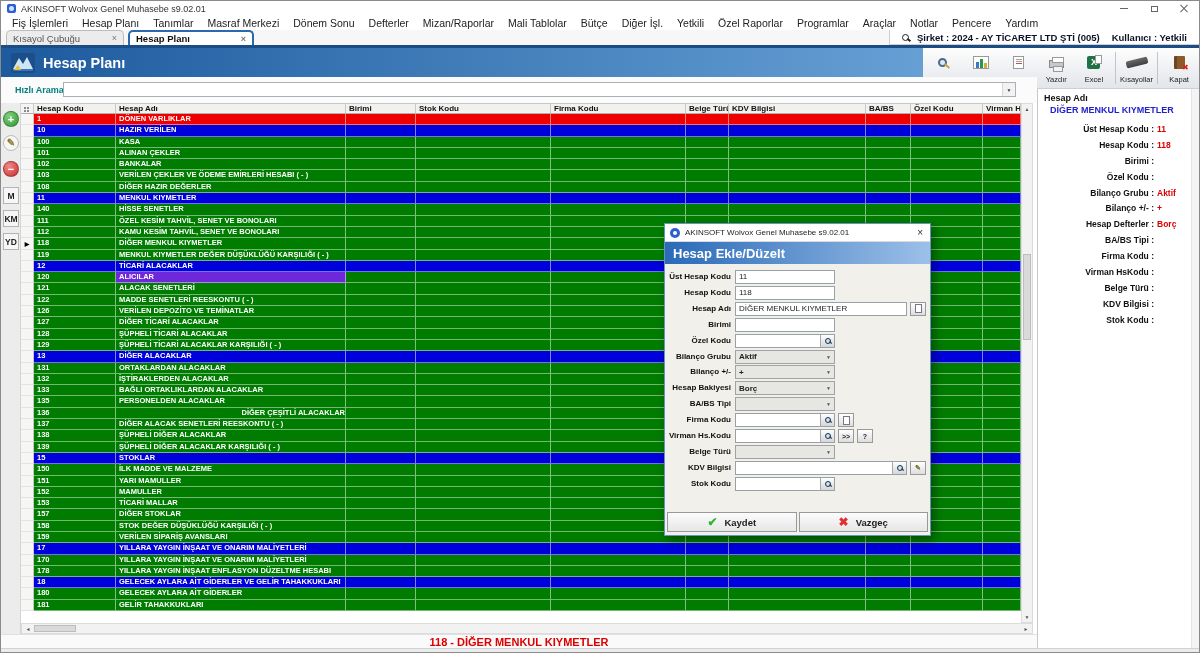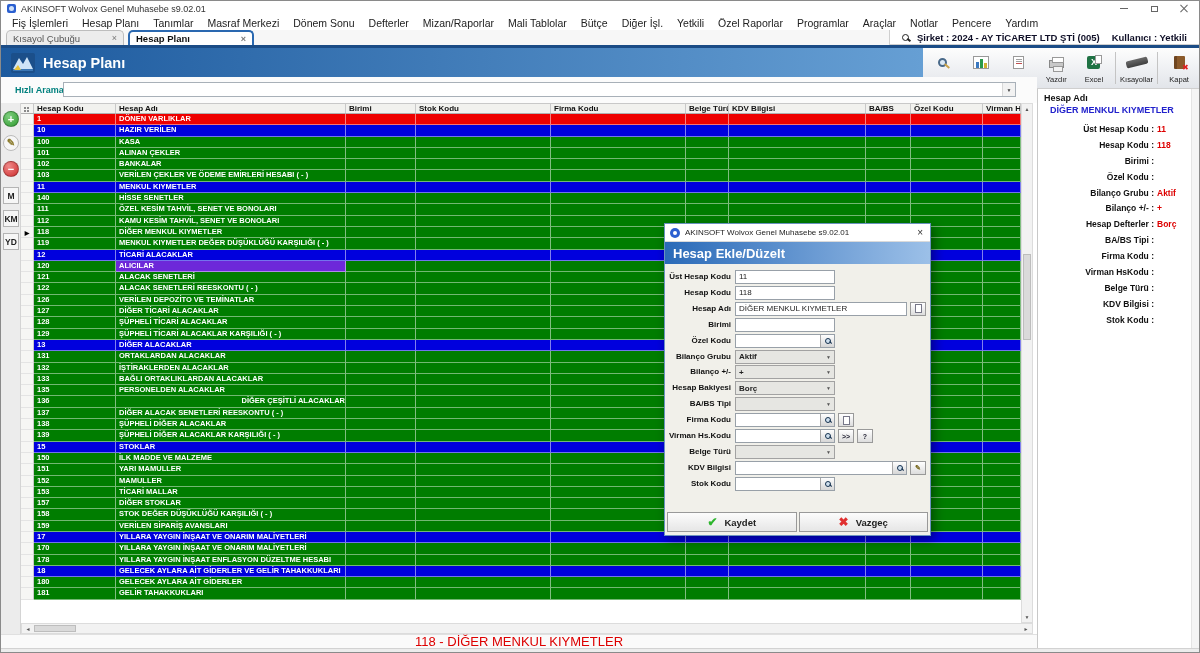--- a/index.html
+++ b/index.html
@@ -107,21 +107,21 @@
   .varr{position:absolute;left:0;width:10px;height:10px;display:flex;align-items:center;justify-content:center;font-size:5px;color:#555;}
   .vthumb{position:absolute;left:1px;width:8px;top:150px;height:86px;background:#dadada;border:1px solid #bdbdbd;}
   .hscroll{position:absolute;left:20px;top:622px;width:1012px;height:11px;background:#f2f2f2;border:1px solid #dcdcdc;display:flex;align-items:center;}
   .harr{width:12px;height:100%;display:flex;align-items:center;justify-content:center;font-size:5px;color:#555;}
   .hthumb{width:42px;height:7px;background:#dadada;border:1px solid #bdbdbd;}
   .hsp{flex:1;}
 
   
   .statusbar{position:absolute;left:0;top:633px;width:1036px;height:14px;background:#fafafa;border-top:1px solid #e0e0e0;
              display:flex;align-items:center;justify-content:center;}
-  .status-text{color:#dd0000;font-weight:normal;font-size:13px;}
+  .status-text{color:#dd0000;font-weight:bold;font-size:11px;}
   .bottomstrip{position:absolute;left:0;top:647px;right:0;height:6px;background:#ececec;border-top:1px solid #d2d2d2;}
 
   
   .rpanel{position:absolute;left:1036px;top:88px;right:0;height:559px;background:#fff;border-left:1px solid #c8c8c8;}
   .rp-track{position:absolute;right:0;top:0;bottom:0;width:8px;background:#f4f4f4;border-left:1px solid #e4e4e4;}
   .rp-title{position:absolute;left:6px;top:4px;font-size:9px;font-weight:bold;color:#111;}
   .rp-name{position:absolute;left:12px;top:16px;font-size:9px;font-weight:bold;color:#2222cc;white-space:nowrap;}
   .rp-fields{position:absolute;left:0;top:32px;width:156px;}
   .rrow{height:15.9px;display:flex;align-items:center;}
   .rlabel{width:116px;text-align:right;font-size:8.5px;font-weight:bold;color:#111;white-space:nowrap;}
@@ -385,20 +385,33 @@
           <div class="td" style="width: 135px; background: rgb(0, 125, 0);"></div>
           <div class="td" style="width: 135px; background: rgb(0, 125, 0);"></div>
           <div class="td" style="width: 43px; background: rgb(0, 125, 0);"></div>
           <div class="td" style="width: 137px; background: rgb(0, 125, 0);"></div>
           <div class="td" style="width: 45px; background: rgb(0, 125, 0);"></div>
           <div class="td" style="width: 72px; background: rgb(0, 125, 0);"></div>
           <div class="td" style="width: 38px; background: rgb(0, 125, 0);"></div>
         </div>
         <div class="trow">
           <div class="rgut"></div>
+          <div class="td" style="width: 82px; background: rgb(0, 125, 0);">108</div>
+          <div class="td" style="width: 230px; background: rgb(0, 125, 0);">DİĞER HAZIR DEĞERLER</div>
+          <div class="td" style="width: 70px; background: rgb(0, 125, 0);"></div>
+          <div class="td" style="width: 135px; background: rgb(0, 125, 0);"></div>
+          <div class="td" style="width: 135px; background: rgb(0, 125, 0);"></div>
+          <div class="td" style="width: 43px; background: rgb(0, 125, 0);"></div>
+          <div class="td" style="width: 137px; background: rgb(0, 125, 0);"></div>
+          <div class="td" style="width: 45px; background: rgb(0, 125, 0);"></div>
+          <div class="td" style="width: 72px; background: rgb(0, 125, 0);"></div>
+          <div class="td" style="width: 38px; background: rgb(0, 125, 0);"></div>
+        </div>
+        <div class="trow">
+          <div class="rgut"></div>
           <div class="td" style="width: 82px; background: rgb(0, 0, 221);">11</div>
           <div class="td" style="width: 230px; background: rgb(0, 0, 221);">MENKUL KIYMETLER</div>
           <div class="td" style="width: 70px; background: rgb(0, 0, 221);"></div>
           <div class="td" style="width: 135px; background: rgb(0, 0, 221);"></div>
           <div class="td" style="width: 135px; background: rgb(0, 0, 221);"></div>
           <div class="td" style="width: 43px; background: rgb(0, 0, 221);"></div>
           <div class="td" style="width: 137px; background: rgb(0, 0, 221);"></div>
           <div class="td" style="width: 45px; background: rgb(0, 0, 221);"></div>
           <div class="td" style="width: 72px; background: rgb(0, 0, 221);"></div>
           <div class="td" style="width: 38px; background: rgb(0, 0, 221);"></div>
@@ -503,21 +516,21 @@
           <div class="td" style="width: 135px; background: rgb(0, 125, 0);"></div>
           <div class="td" style="width: 43px; background: rgb(0, 125, 0);"></div>
           <div class="td" style="width: 137px; background: rgb(0, 125, 0);"></div>
           <div class="td" style="width: 45px; background: rgb(0, 125, 0);"></div>
           <div class="td" style="width: 72px; background: rgb(0, 125, 0);"></div>
           <div class="td" style="width: 38px; background: rgb(0, 125, 0);"></div>
         </div>
         <div class="trow">
           <div class="rgut"></div>
           <div class="td" style="width: 82px; background: rgb(0, 125, 0);">122</div>
-          <div class="td" style="width: 230px; background: rgb(0, 125, 0);">ALACAK SENETLERİ REESKONTU ( - )</div>
+          <div class="td" style="width: 230px; background: rgb(0, 125, 0);">MADDE SENETLERİ REESKONTU ( - )</div>
           <div class="td" style="width: 70px; background: rgb(0, 125, 0);"></div>
           <div class="td" style="width: 135px; background: rgb(0, 125, 0);"></div>
           <div class="td" style="width: 135px; background: rgb(0, 125, 0);"></div>
           <div class="td" style="width: 43px; background: rgb(0, 125, 0);"></div>
           <div class="td" style="width: 137px; background: rgb(0, 125, 0);"></div>
           <div class="td" style="width: 45px; background: rgb(0, 125, 0);"></div>
           <div class="td" style="width: 72px; background: rgb(0, 125, 0);"></div>
           <div class="td" style="width: 38px; background: rgb(0, 125, 0);"></div>
         </div>
         <div class="trow">

